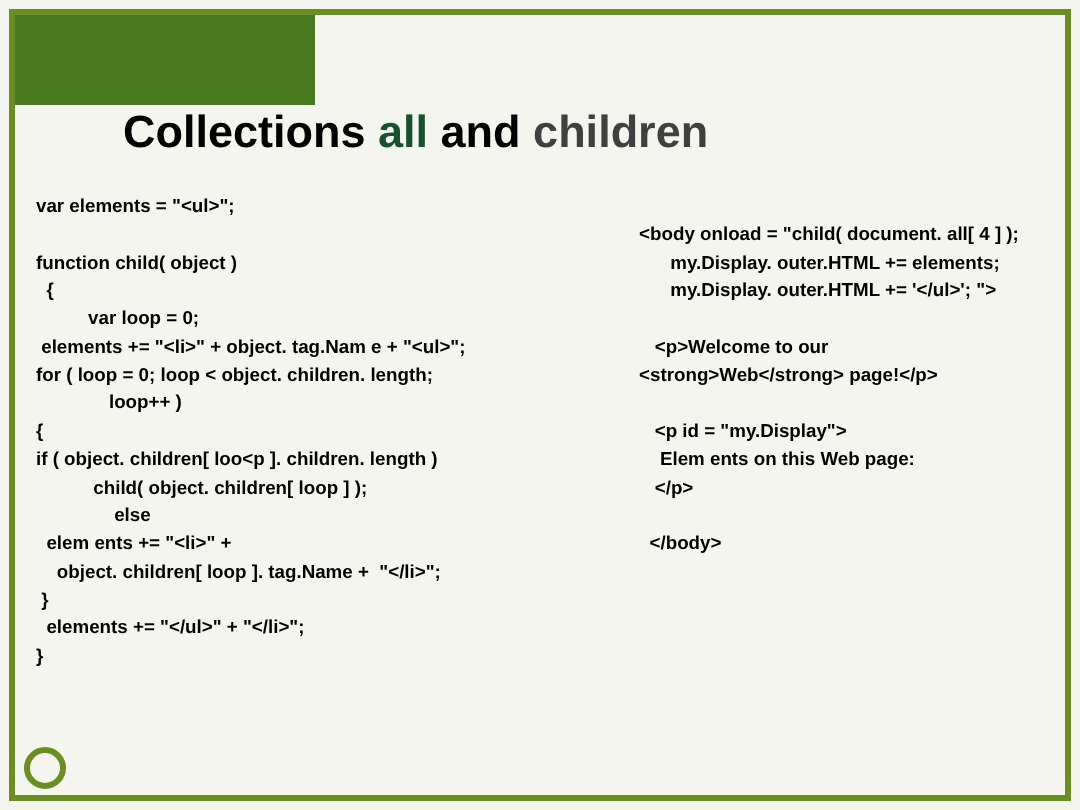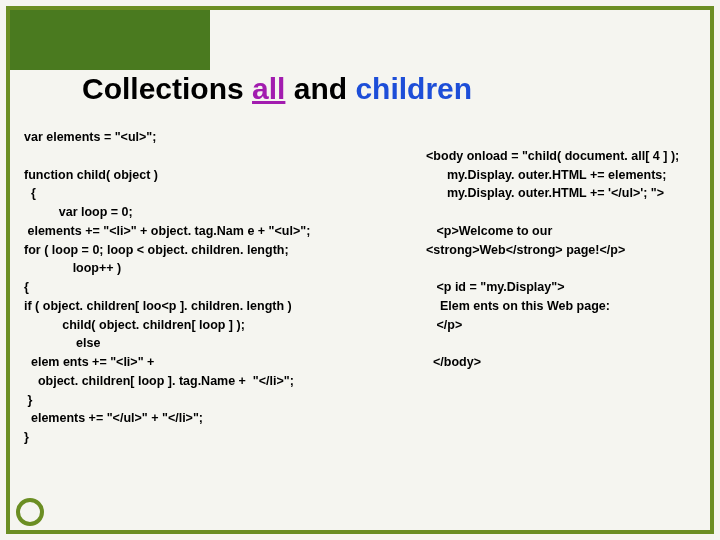--- a/index.html
+++ b/index.html
@@ -52,22 +52,22 @@
     background: #4a7a1f;
   }
   .title {
     position: absolute;
     left: 82px;
     top: 72px;
     font-size: 30px;
     font-weight: bold;
     color: #000;
   }
-  .title .all { color: #a21caf; text-decoration: underline; }
-  .title .children { color: #1d4ed8; }
+  .title .all { color: #14532d; }
+  .title .children { color: #404040; }
   .content {
     position: absolute;
     left: 24px;
     top: 128px;
     width: 670px;
     display: flex;
     gap: 10px;
   }
   .col-left {
     width: 398px;

